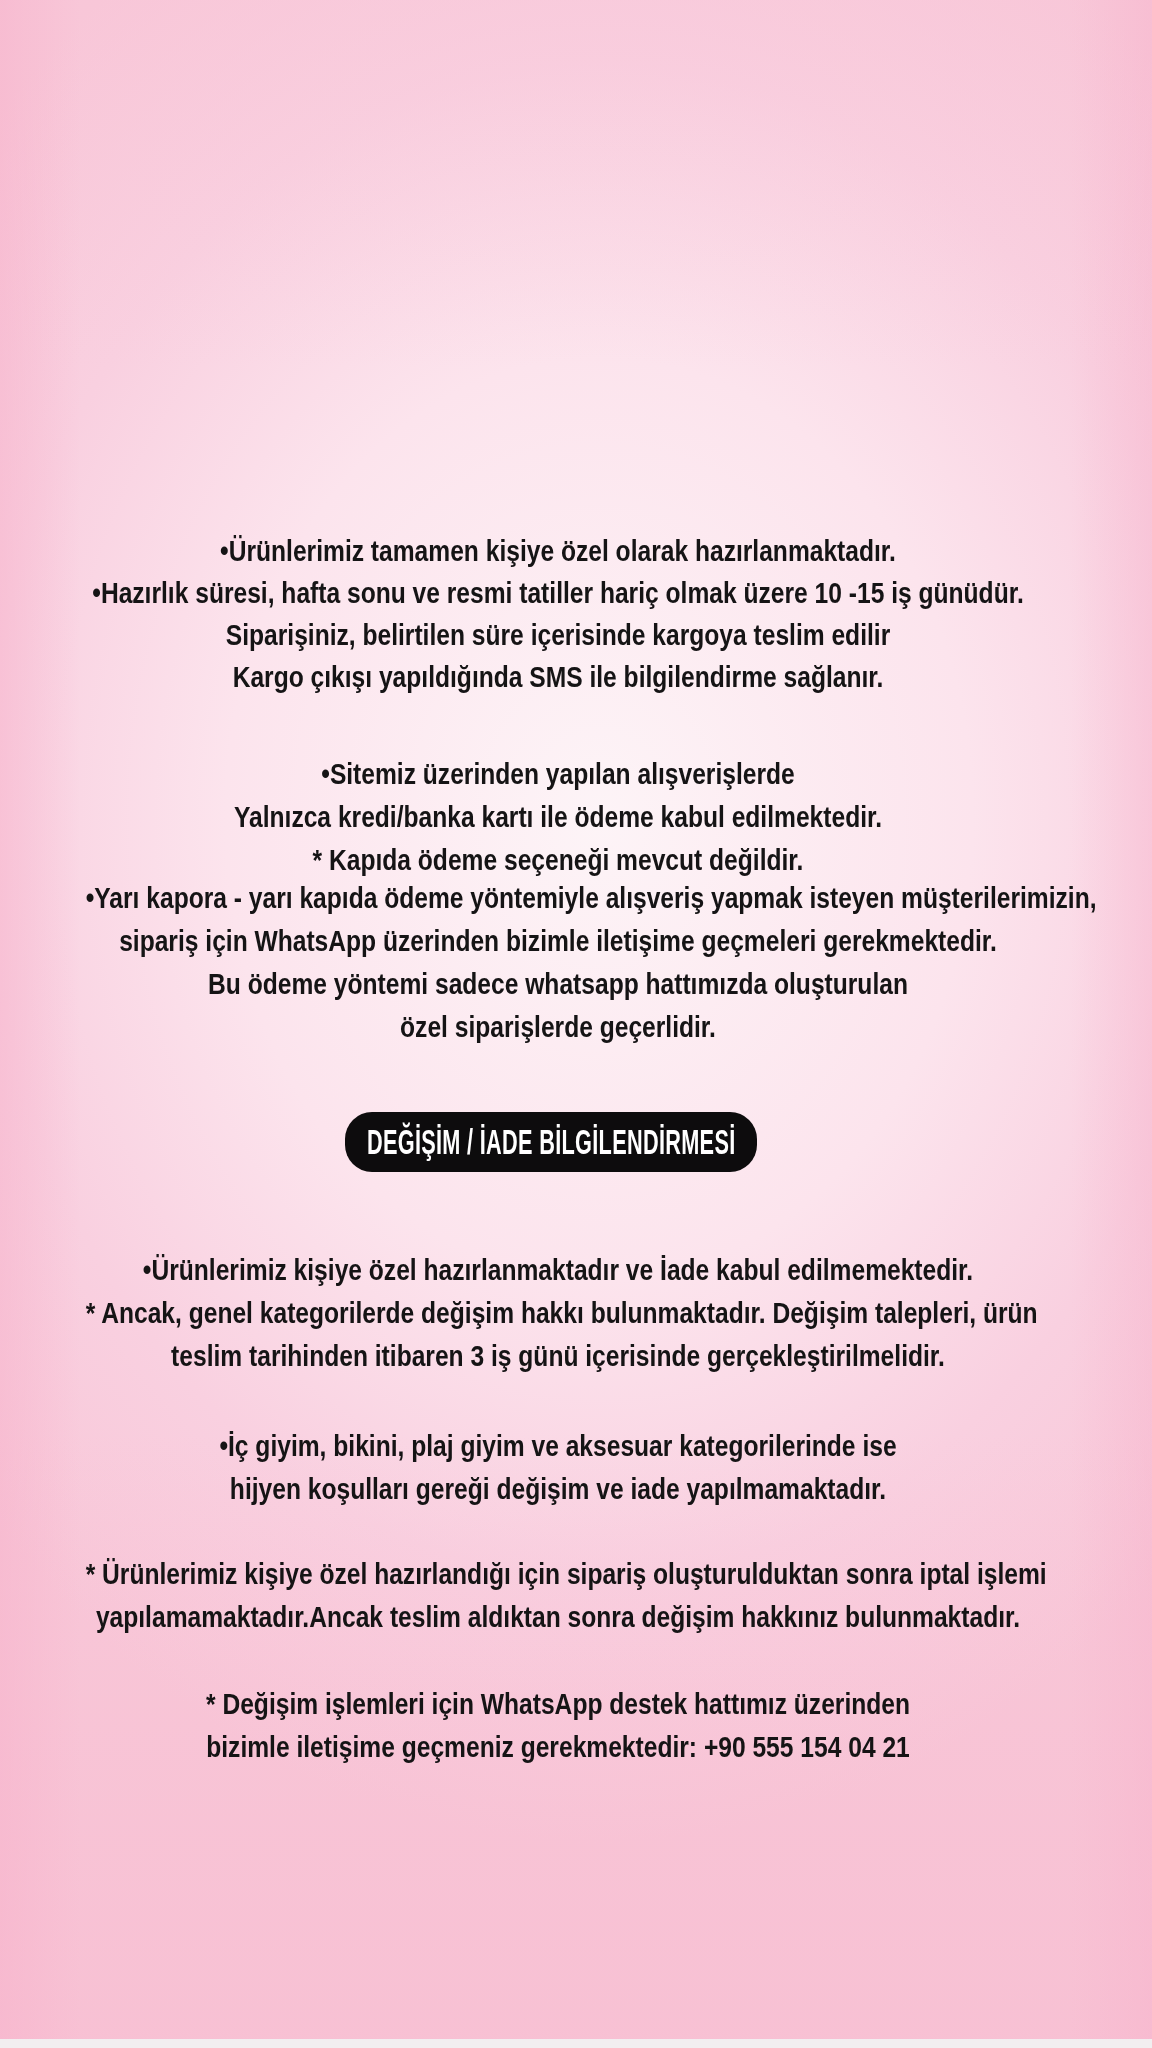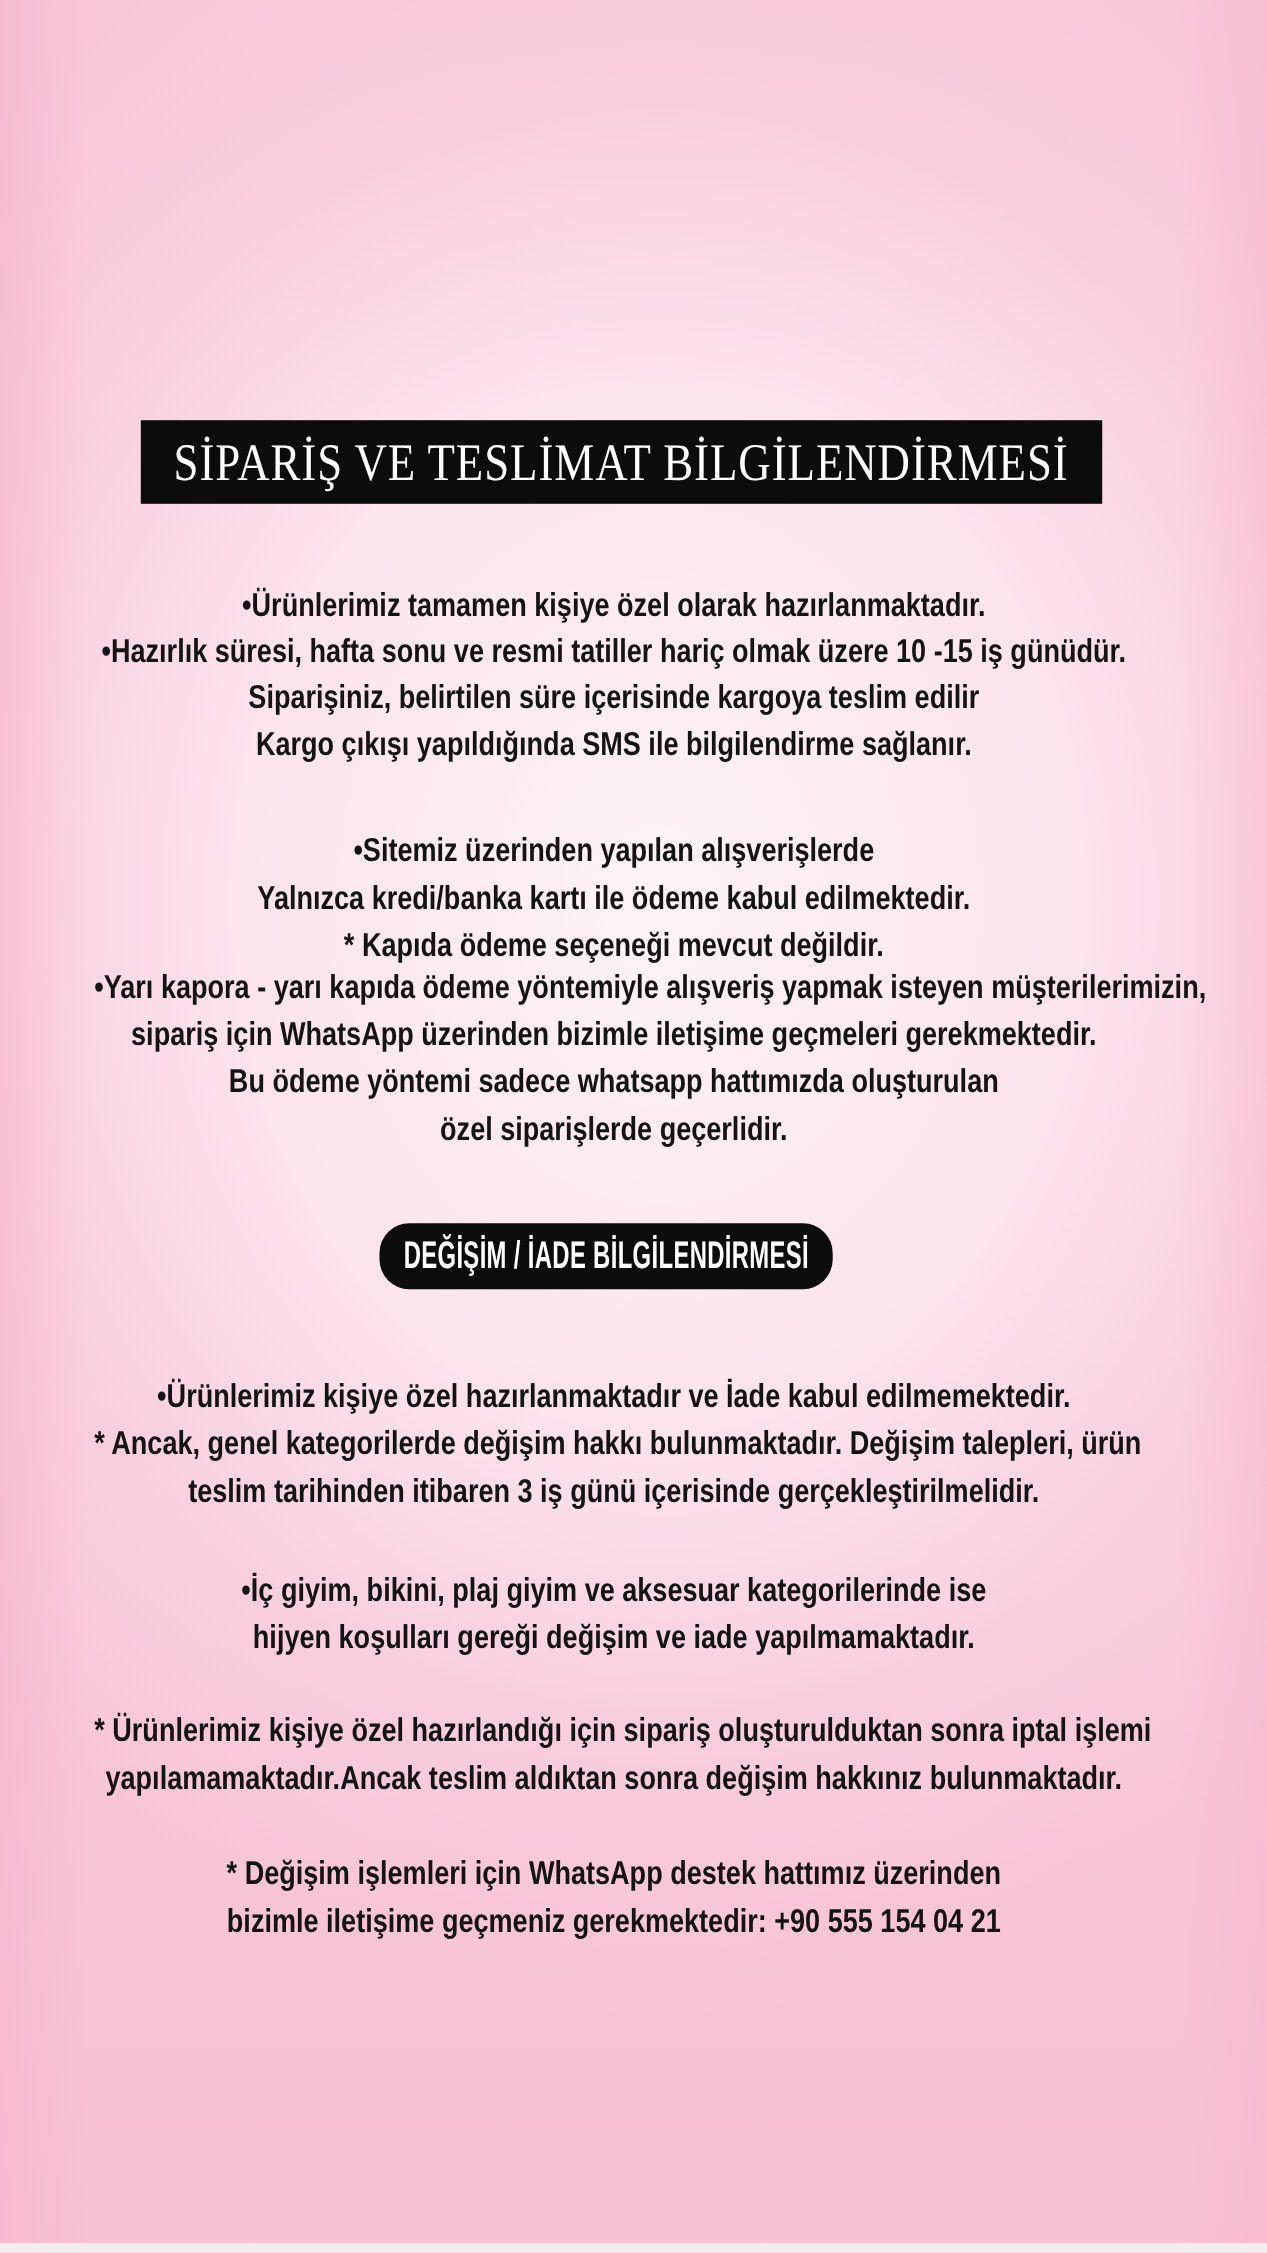--- a/index.html
+++ b/index.html
@@ -63,23 +63,20 @@
   .p4{top:1248px;}
   .p5{top:1424px;}
   .p6{top:1552px;}
   .p7{top:1682px;}
 </style>
 </head>
 <body>
 
 <div class="canvas">
 
-  <div class="bar bar--order">
-    <span class="bar-title--serif">SİPARİŞ VE TESLİMAT BİLGİLENDİRMESİ</span>
-  </div>
 
   <div class="para p1">
     <div class="line">•Ürünlerimiz tamamen kişiye özel olarak hazırlanmaktadır.</div>
     <div class="line">•Hazırlık süresi, hafta sonu ve resmi tatiller hariç olmak üzere 10 -15 iş günüdür.</div>
     <div class="line">Siparişiniz, belirtilen süre içerisinde kargoya teslim edilir</div>
     <div class="line">Kargo çıkışı yapıldığında SMS ile bilgilendirme sağlanır.</div>
   </div>
 
   <div class="para p2">
     <div class="line">•Sitemiz üzerinden yapılan alışverişlerde</div>

